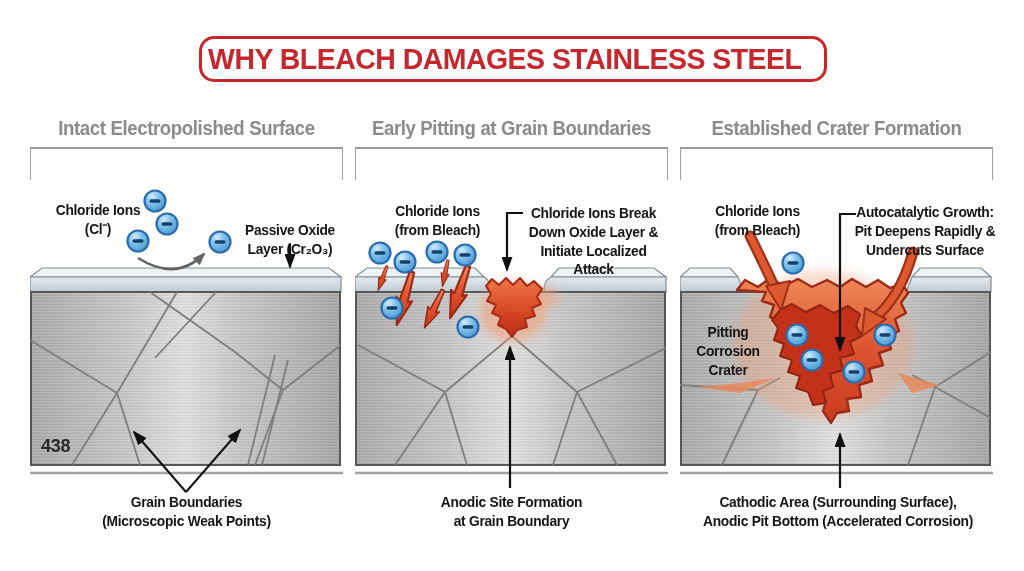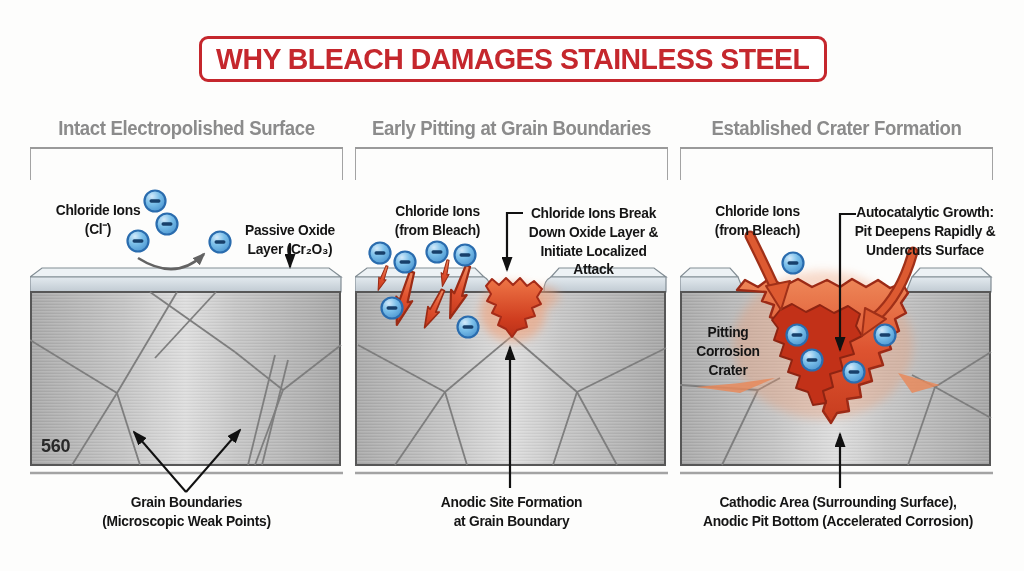--- a/index.html
+++ b/index.html
@@ -2,22 +2,22 @@
 <html><head>
 <meta charset="utf-8">
 <style>
   html,body{margin:0;padding:0;}
   body{
     width:1024px;height:571px;position:relative;overflow:hidden;
     background:#fdfdfc;font-family:"Liberation Sans",sans-serif;
   }
   .title-box{
     position:absolute;left:199px;top:36px;width:622px;height:40px;
-    border:3px solid #c5272d;border-radius:9px;background:#ffffff;
-    display:flex;align-items:center;justify-content:center;
+    border:3px solid #c5272d;border-radius:15px;background:#ffffff;
+    display:flex;align-items:center;
   }
   .title-text{
     color:#c5272d;font-size:29px;font-weight:bold;white-space:nowrap;
     letter-spacing:-0.5px;transform:scaleX(.98);
   }
   .hdr{
     position:absolute;top:117px;width:313px;text-align:center;
     color:#8b8b8b;font-size:20px;font-weight:bold;letter-spacing:-0.4px;
     transform:scaleX(.93);transform-origin:center top;white-space:nowrap;
   }
@@ -261,21 +261,21 @@
 </svg>
 
 <div class="lbl" style="left:33px;top:201px;width:130px">
   <div>Chloride Ions</div>
   <div>(Cl⁻)</div>
 </div>
 <div class="lbl" style="left:236px;top:221px;width:108px">
   <div>Passive Oxide</div>
   <div>Layer (Cr₂O₃)</div>
 </div>
-<div class="grade" style="left:41px;top:436px">560</div>
+<div class="grade" style="left:41px;top:436px">438</div>
 <div class="lbl" style="left:30px;top:493px;width:313px">
   <div>Grain Boundaries</div>
   <div>(Microscopic Weak Points)</div>
 </div>
 
 <div class="lbl" style="left:370px;top:202px;width:135px">
   <div>Chloride Ions</div>
   <div>(from Bleach)</div>
 </div>
 <div class="lbl" style="left:516px;top:204px;width:155px">

